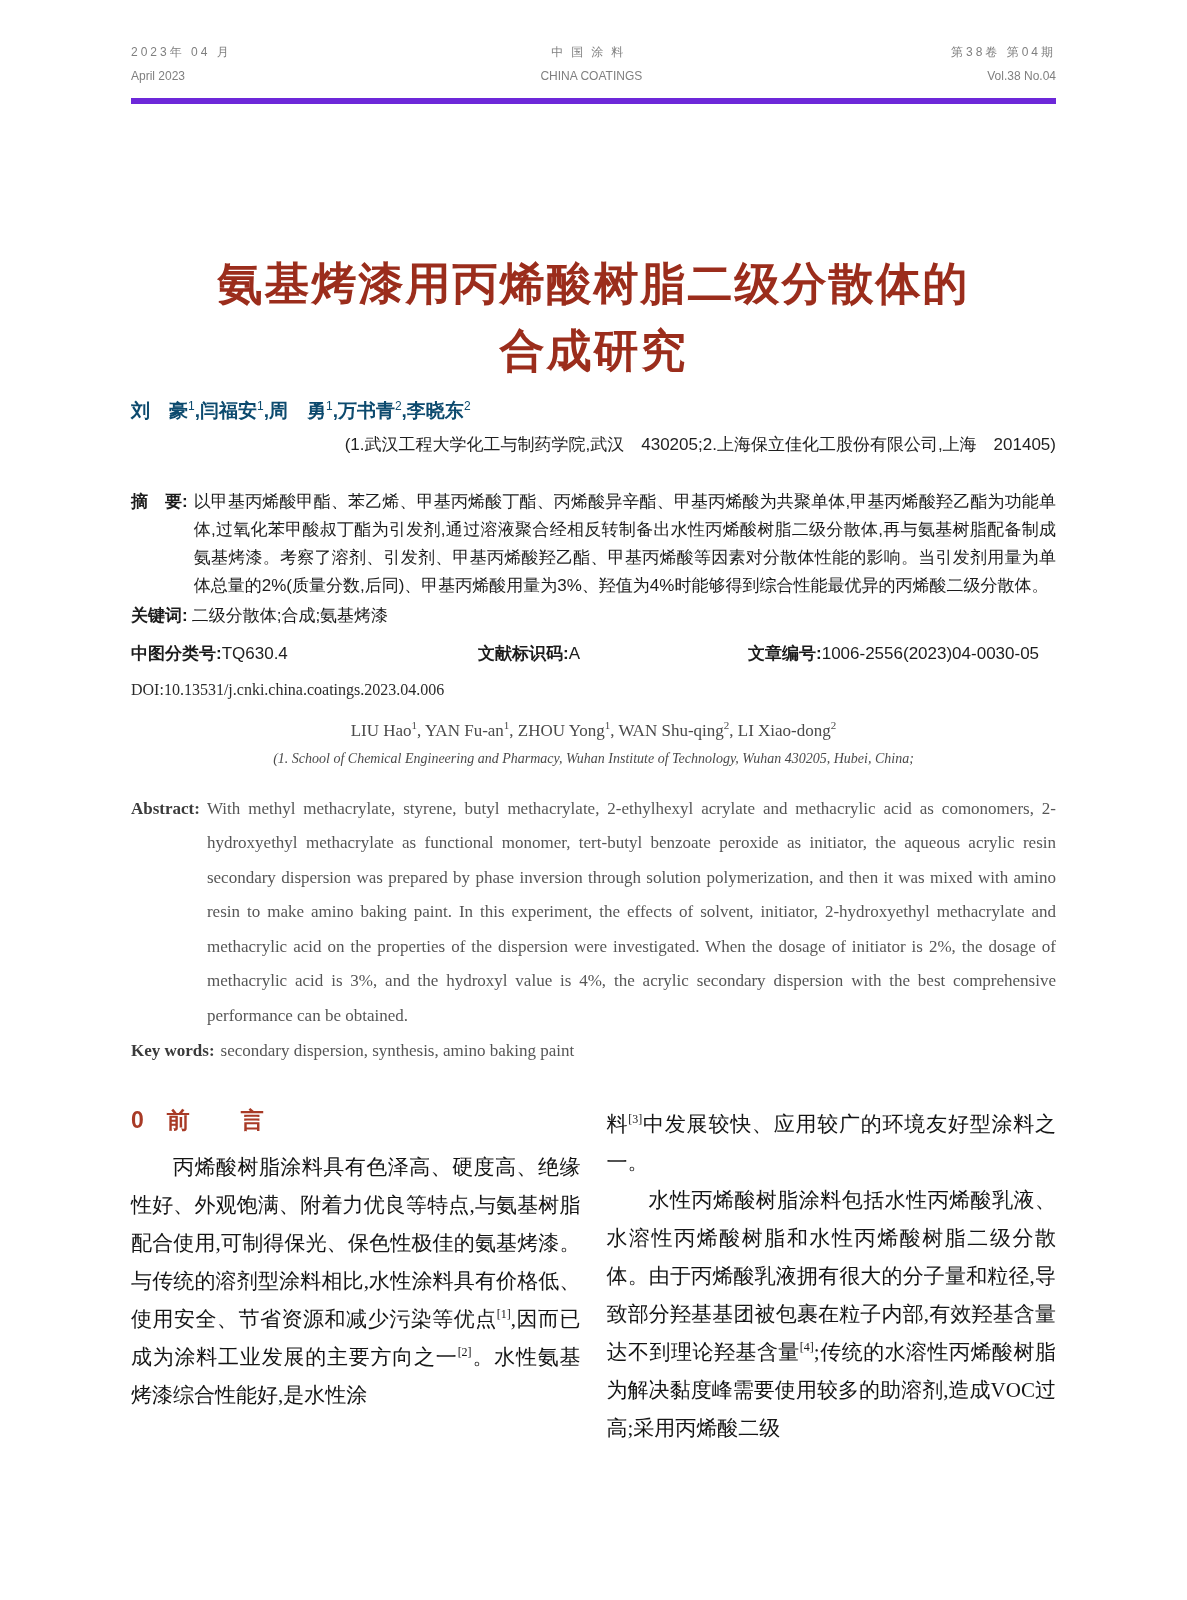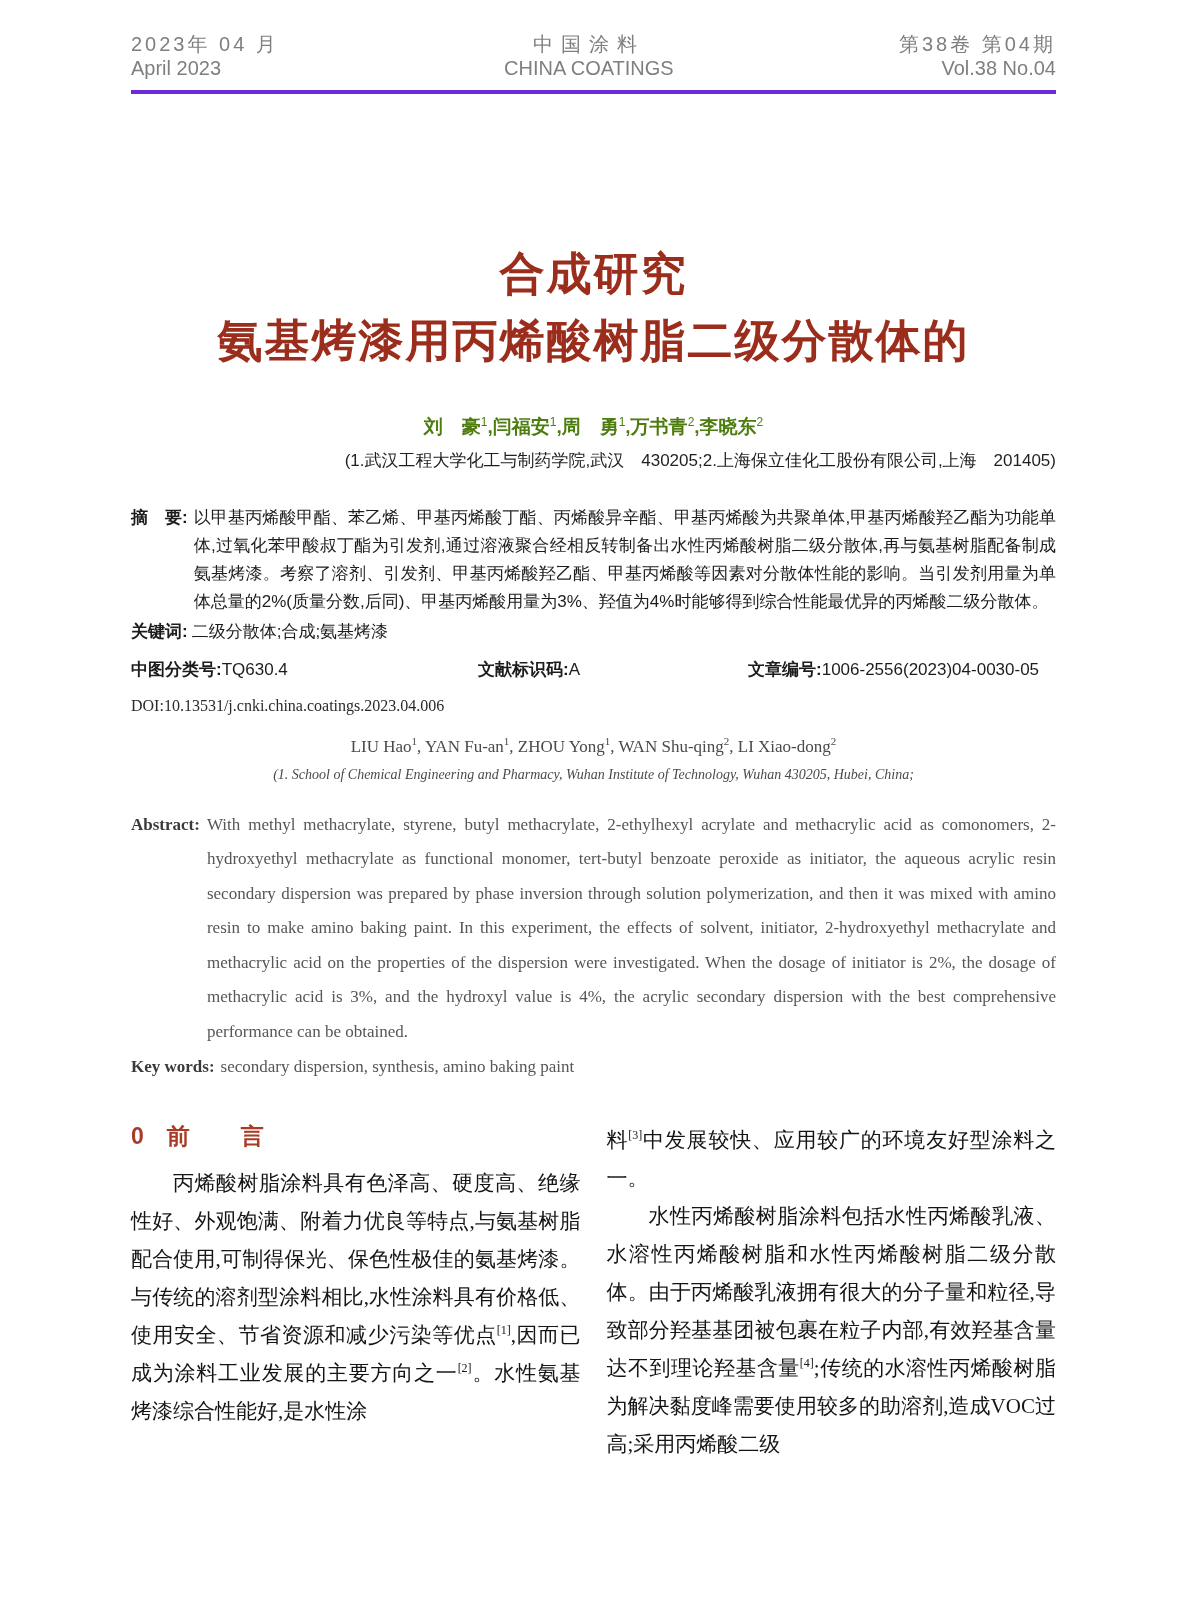--- a/index.html
+++ b/index.html
@@ -13,38 +13,38 @@
   .page{
     width:1187px;height:1600px;background:#ffffff;margin:0 auto;
     position:relative;overflow:hidden;
     font-family:"Liberation Sans",sans-serif;color:#1a1a1a;
   }
   .content{width:925px;margin:0 auto;}
 
   
   .jheader{
     display:flex;justify-content:space-between;align-items:flex-end;
-    padding-top:32px;padding-bottom:10px;
-    color:#7f7f7f;font-size:20px;line-height:24px;
-    border-bottom:4px solid #6d28d9;
+    padding-top:40px;padding-bottom:10px;
+    color:#7f7f7f;font-size:12px;line-height:24px;
+    border-bottom:6px solid #6d28d9;
   }
   .jheader .blk{display:flex;flex-direction:column;}
   .jheader .blk.center{text-align:center;}
   .jheader .blk.right{text-align:right;}
   .jheader .zh{letter-spacing:3px;}
   .jheader .center .zh{letter-spacing:8px;}
 
   
   .title-zh{
     margin-top:146px;text-align:center;
     color:var(--title-red);font-weight:bold;font-size:45px;line-height:67px;
     letter-spacing:2px;
   }
   .authors-zh{
-    margin-top:40px;text-align:center;font-size:19px;font-weight:bold;color:#4d7c0f;
+    margin-top:14px;text-align:left;font-size:19px;font-weight:bold;color:#0c4a6e;
   }
   .authors-zh sup{font-size:12px;font-weight:normal;}
   .affil-zh{margin-top:9px;text-align:right;font-size:17px;color:#1f1f1f;}
 
   
   .abstract-zh{
     margin-top:32px;display:flex;font-size:17px;line-height:28px;color:#1c1c1c;
   }
   .abstract-zh .label{font-weight:bold;white-space:nowrap;margin-right:6px;}
   .abstract-zh .txt{text-align:justify;flex:1;}
@@ -117,22 +117,22 @@
         <span class="zh">中国涂料</span>
         <span class="en">CHINA COATINGS</span>
       </div>
       <div class="blk right">
         <span class="zh">第38卷 第04期</span>
         <span class="en">Vol.38 No.04</span>
       </div>
     </div>
 
     <div class="title-zh">
+      <div>氨基烤漆用丙烯酸树脂二级分散体的</div>
       <div>合成研究</div>
-      <div>氨基烤漆用丙烯酸树脂二级分散体的</div>
     </div>
 
     <div class="authors-zh">刘　豪<sup>1</sup>,闫福安<sup>1</sup>,周　勇<sup>1</sup>,万书青<sup>2</sup>,李晓东<sup>2</sup></div>
     <div class="affil-zh">(1.武汉工程大学化工与制药学院,武汉　430205;2.上海保立佳化工股份有限公司,上海　201405)</div>
 
     <div class="abstract-zh">
       <span class="label">摘　要:</span>
       <span class="txt">以甲基丙烯酸甲酯、苯乙烯、甲基丙烯酸丁酯、丙烯酸异辛酯、甲基丙烯酸为共聚单体,甲基丙烯酸羟乙酯为功能单体,过氧化苯甲酸叔丁酯为引发剂,通过溶液聚合经相反转制备出水性丙烯酸树脂二级分散体,再与氨基树脂配备制成氨基烤漆。考察了溶剂、引发剂、甲基丙烯酸羟乙酯、甲基丙烯酸等因素对分散体性能的影响。当引发剂用量为单体总量的2%(质量分数,后同)、甲基丙烯酸用量为3%、羟值为4%时能够得到综合性能最优异的丙烯酸二级分散体。</span>
     </div>
 

